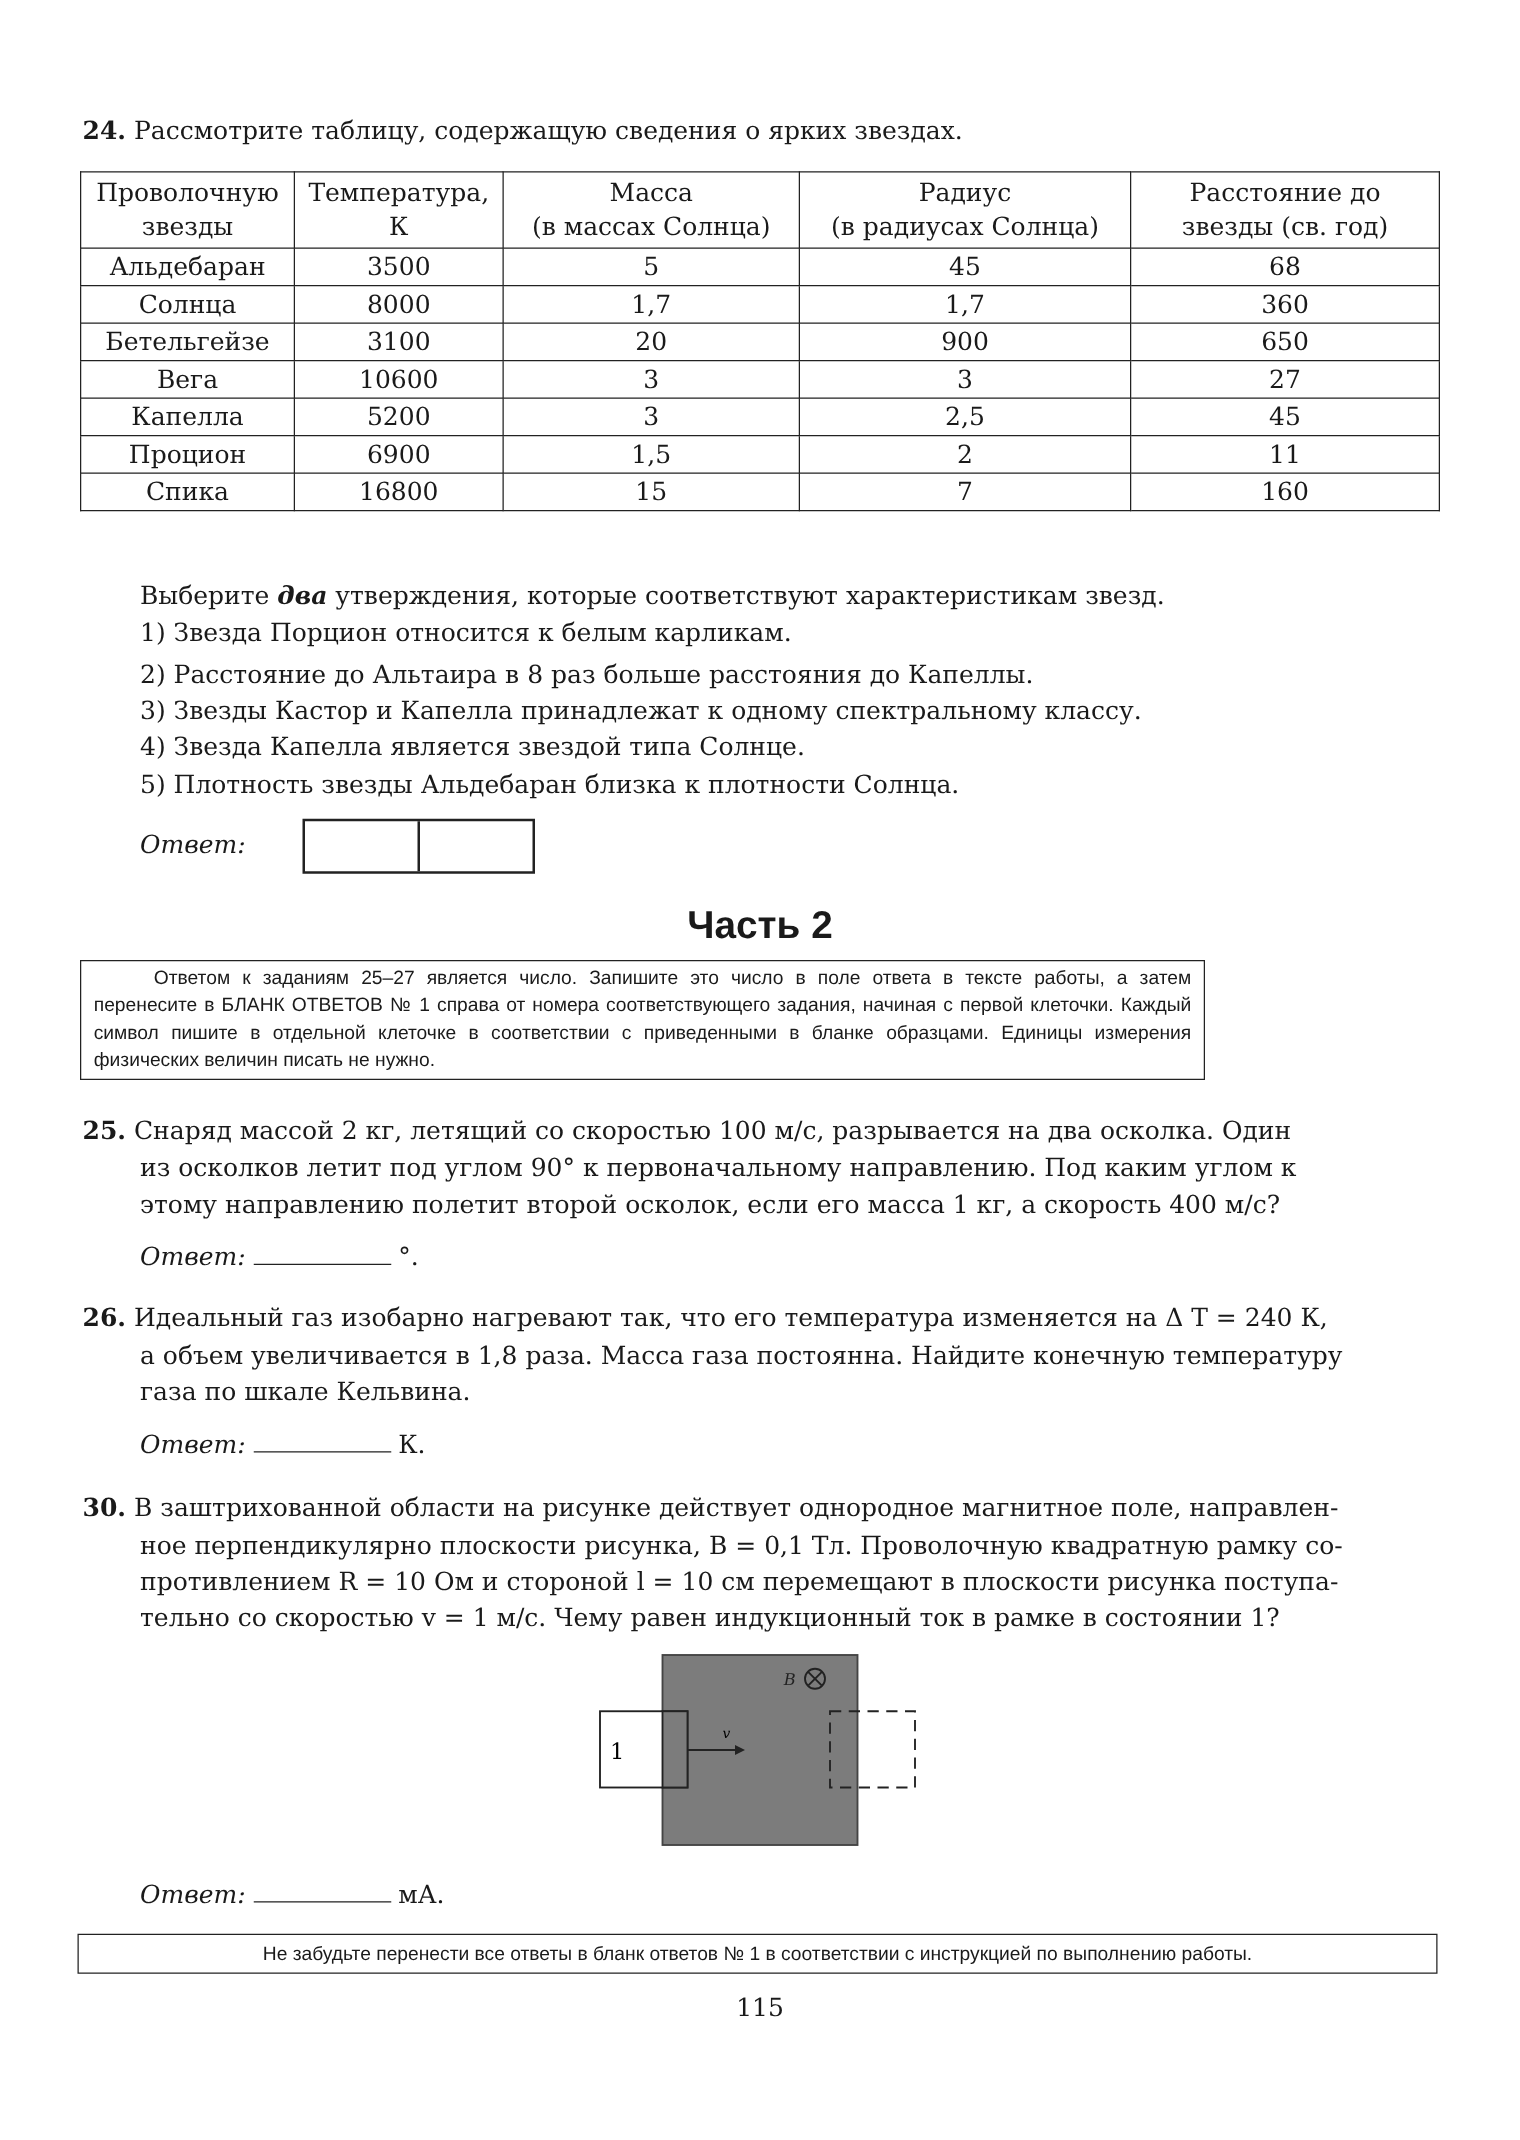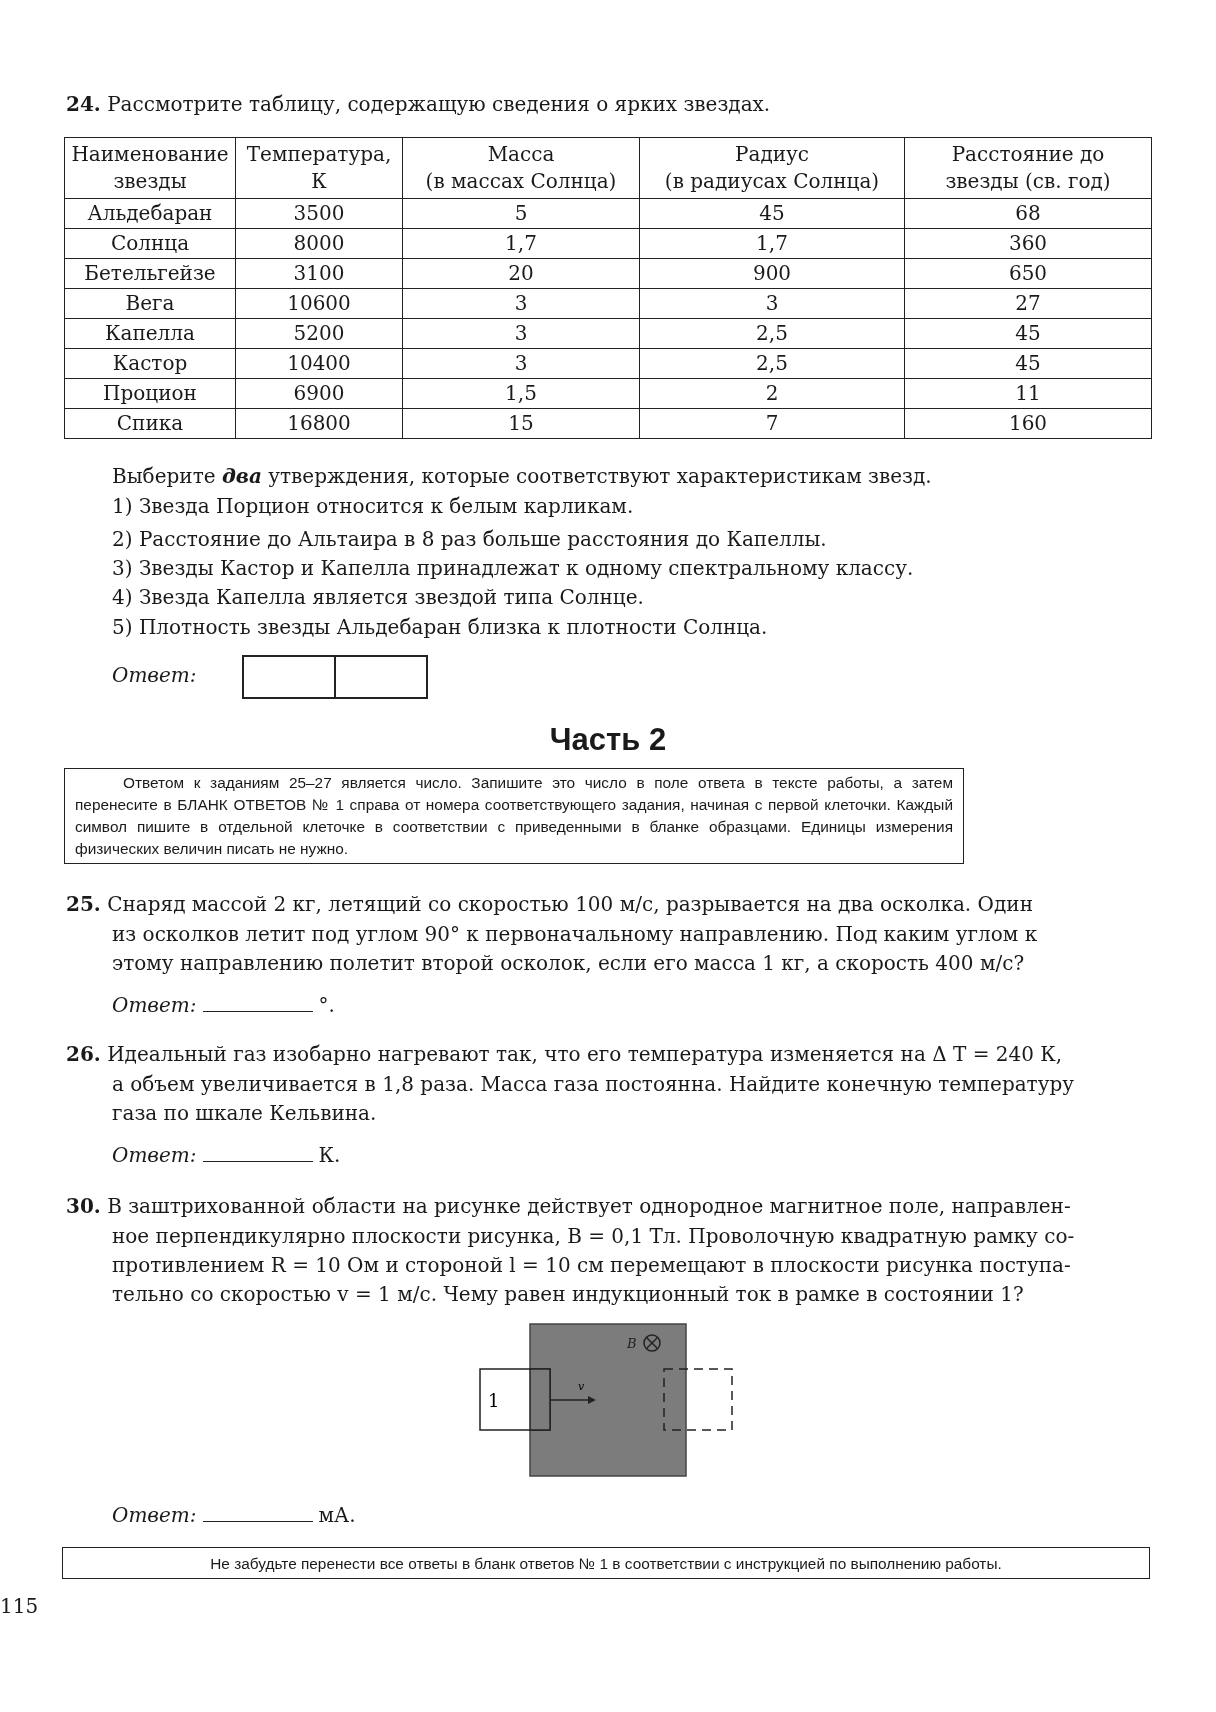--- a/index.html
+++ b/index.html
@@ -20,35 +20,35 @@
   .answer-box .cell + .cell { border-left:2px solid #222; }
   .part-title { position:absolute; left:0; width:1216px; top:722px; text-align:center;
                 font-family:"Liberation Sans", sans-serif; font-weight:bold; font-size:31px; }
   .info-box { position:absolute; left:64px; top:768px; width:900px; height:96px; border:1.5px solid #222;
               font-family:"Liberation Sans", sans-serif; font-size:15.4px; line-height:22px; padding:3px 10px; box-sizing:border-box;
               text-align:justify; }
   .info-box p { margin:0; text-indent:48px; }
   .blank { display:inline-block; width:110px; border-bottom:1.5px solid #222; height:18px; vertical-align:baseline; margin:0 6px; }
   .footer-box { position:absolute; left:62px; top:1547px; width:1088px; height:32px; border:1.5px solid #222;
                 font-family:"Liberation Sans", sans-serif; font-size:15.4px; line-height:32px; text-align:center; box-sizing:border-box; }
-  .page-num { position:absolute; left:0; width:1216px; top:1594px; text-align:left; font-size:20px; }
+  .page-num { position:absolute; left:0; width:1216px; top:1594px; text-align:center; font-size:20px; }
   .figure { position:absolute; left:470px; top:1310px; width:280px; height:170px; }
 </style>
 </head>
 <body>
 
 <div class="q-line" style="top:92px;">
   <span class="task-num">24.</span>
   <span>Рассмотрите таблицу, содержащую сведения о ярких звездах.</span>
 </div>
 
 <table class="stars">
   <thead>
     <tr>
-      <th style="width:170px"><span>Наименование</span><br><span>звезды</span></th>
+      <th style="width:170px"><span>Проволочную</span><br><span>звезды</span></th>
       <th style="width:166px"><span>Температура,</span><br><span>К</span></th>
       <th style="width:236px"><span>Масса</span><br><span>(в массах Солнца)</span></th>
       <th style="width:264px"><span>Радиус</span><br><span>(в радиусах Солнца)</span></th>
       <th><span>Расстояние до</span><br><span>звезды (св. год)</span></th>
     </tr>
   </thead>
   <tbody id="stars-body">
       <tr>
         <td>Альдебаран</td>
         <td>3500</td>
@@ -73,27 +73,20 @@
       <tr>
         <td>Вега</td>
         <td>10600</td>
         <td>3</td>
         <td>3</td>
         <td>27</td>
       </tr>
       <tr>
         <td>Капелла</td>
         <td>5200</td>
-        <td>3</td>
-        <td>2,5</td>
-        <td>45</td>
-      </tr>
-      <tr>
-        <td>Кастор</td>
-        <td>10400</td>
         <td>3</td>
         <td>2,5</td>
         <td>45</td>
       </tr>
       <tr>
         <td>Процион</td>
         <td>6900</td>
         <td>1,5</td>
         <td>2</td>
         <td>11</td>

